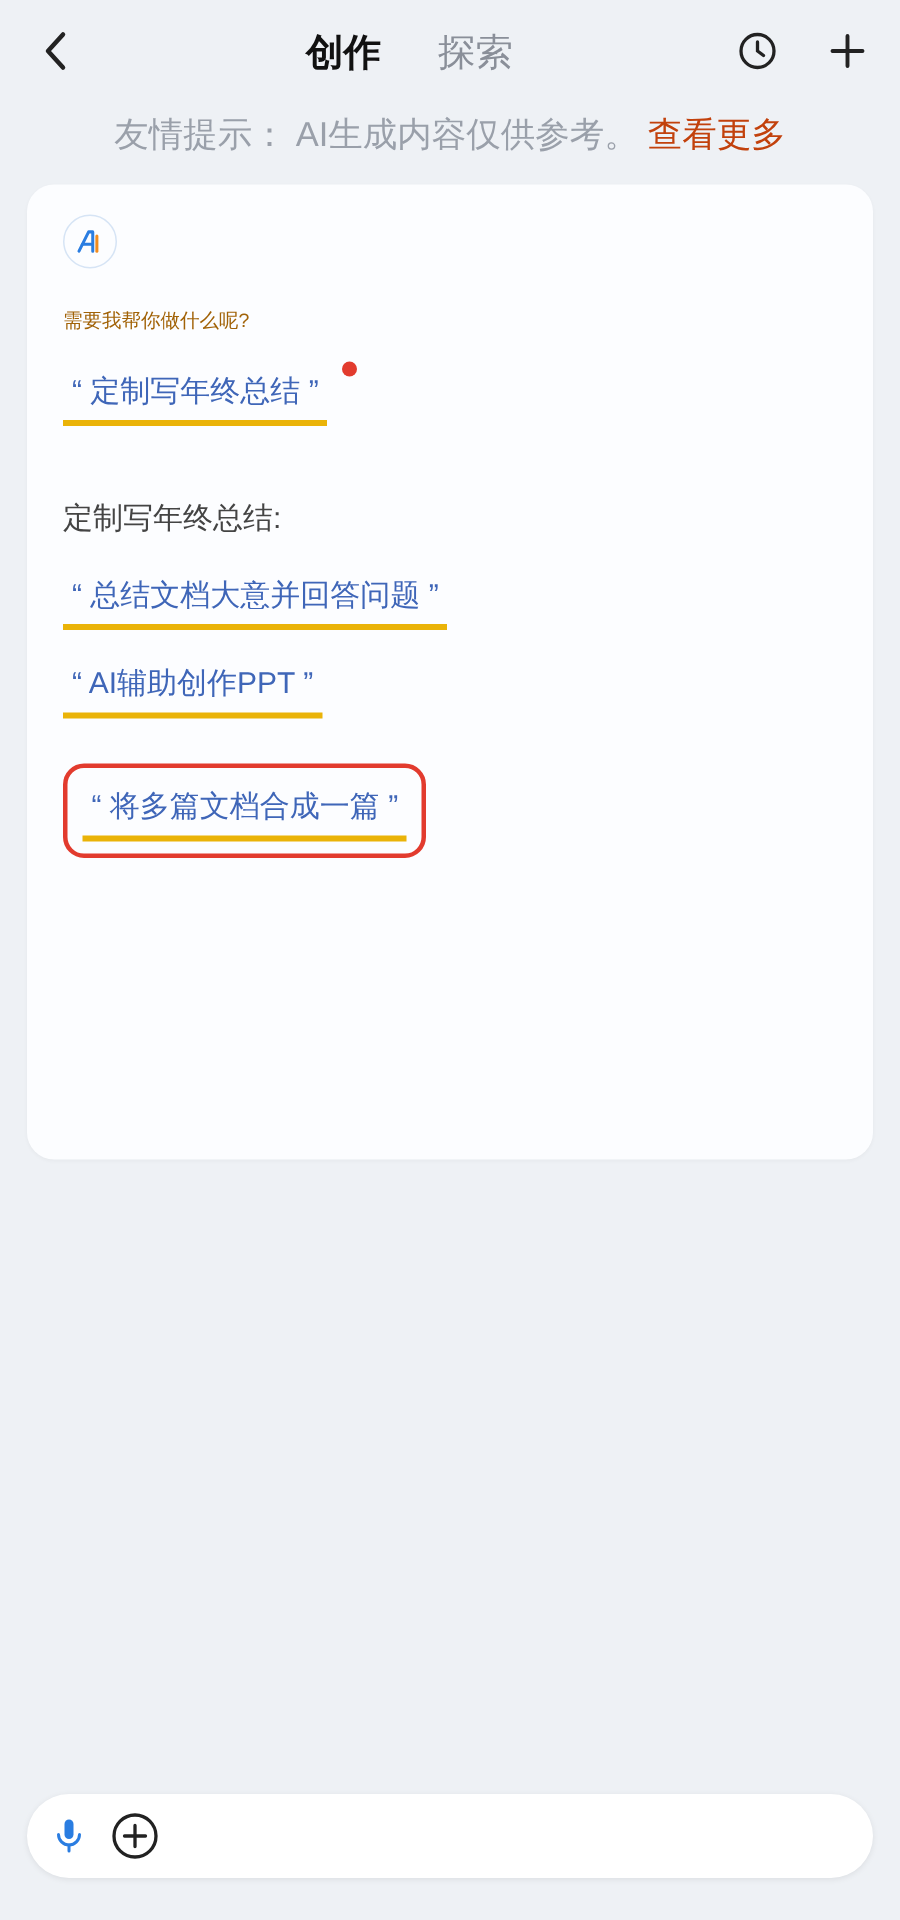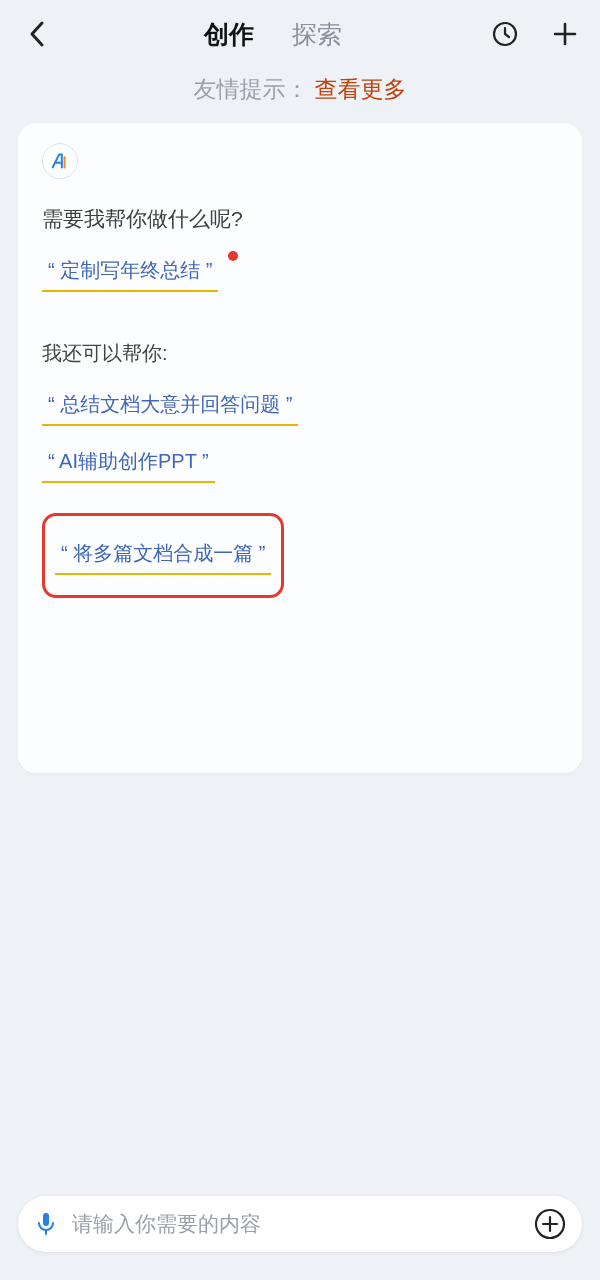--- a/index.html
+++ b/index.html
@@ -68,49 +68,49 @@
       margin-bottom: 26px;
     }
     .greet {
       font-size: 24px;
       font-weight: 700;
       color: #111;
       line-height: 1.55;
       margin-bottom: 34px;
     }
     .subq {
-      font-size: 21px;
-      color: #404040;
+      font-size: 13px;
+      color: #a16207;
       margin-bottom: 20px;
     }
     .suggestion-row { position: relative; margin-bottom: 18px; }
     .suggestion {
       display: inline-block;
       font-size: 20px;
       color: #3f66b8;
       padding: 4px 6px 6px;
-      border-bottom: 2px solid #eab308;
+      border-bottom: 4px solid #eab308;
     }
     .red-dot {
       position:absolute;
       top:-2px;
       width:10px; height:10px;
       background:#e23b2e; border-radius:50%;
       margin-left: 10px;
     }
     .more-heading {
       font-size: 20px;
       color: #444;
       margin-top: 48px;
       margin-bottom: 20px;
     }
     .highlight-box {
       border: 3px solid #e23b2e;
       border-radius: 14px;
-      padding: 20px 10px;
+      padding: 8px 10px;
       display: inline-block;
       margin-top: 12px;
     }
     .highlight-box .suggestion { margin-bottom: 0; }
     .input-bar {
       position: absolute;
       bottom: 28px;
       left: 18px; right: 18px;
       height: 56px;
       background: #fff;
@@ -155,55 +155,55 @@
     <div class="icon-btn">
       <svg width="28" height="28" viewBox="0 0 28 28">
           <path d="M14 4 L14 24 M4 14 L24 14" stroke="#222" stroke-width="2.6" stroke-linecap="round"></path>
         </svg>
     </div>
   </div>
 </div>
 
 <div class="hint-row">
   <span>友情提示：</span>
+  <span>AI生成内容仅供参考。</span>
   <span class="hint-more">查看更多</span>
 </div>
 
 <div class="card">
   <div class="ai-badge">
     <svg width="22" height="22" viewBox="0 0 24 24">
       <path d="M4 19 L11 5 L14 5 L14 19" stroke="#2a7de1" stroke-width="2.2" fill="none" stroke-linecap="round" stroke-linejoin="round"></path>
       <path d="M6.5 14 L13 14" stroke="#2a7de1" stroke-width="2.2" stroke-linecap="round"></path>
       <path d="M17 8 L17 19" stroke="#f28c1e" stroke-width="2.2" stroke-linecap="round"></path>
     </svg>
   </div>
   <div class="subq">需要我帮你做什么呢?</div>
 
   <div class="suggestion-row">
     <span class="suggestion">“ 定制写年终总结 ”</span>
     <span class="red-dot"></span>
   </div>
 
-  <div class="more-heading">我还可以帮你:</div>
+  <div class="more-heading">定制写年终总结:</div>
 
   <div id="suggestion-list">
       <div class="suggestion-row"><span class="suggestion">“ 总结文档大意并回答问题 ”</span></div>
       <div class="suggestion-row"><span class="suggestion">“ AI辅助创作PPT ”</span></div>
       <div class="suggestion-row"><div class="highlight-box"><span class="suggestion">“ 将多篇文档合成一篇 ”</span></div></div>
     </div>
 </div>
 
 <div class="input-bar">
   <div class="mic-ico">
     <svg width="24" height="26" viewBox="0 0 24 26">
       <rect x="9" y="2" width="6" height="13" rx="3" fill="#2a7de1"></rect>
       <path d="M5 12 a7 7 0 0 0 14 0" stroke="#2a7de1" stroke-width="2" fill="none" stroke-linecap="round"></path>
       <path d="M12 19 L12 23" stroke="#2a7de1" stroke-width="2" stroke-linecap="round"></path>
     </svg>
   </div>
-  <input class="input-field" placeholder="请输入你需要的内容" style="">
   <div class="plus-btn">
     <svg width="32" height="32" viewBox="0 0 32 32">
         <circle cx="16" cy="16" r="14" stroke="#222" stroke-width="2.2" fill="none"></circle>
         <path d="M16 9 L16 23 M9 16 L23 16" stroke="#222" stroke-width="2.2" stroke-linecap="round"></path>
       </svg>
   </div>
 </div>
 
 </body></html>

